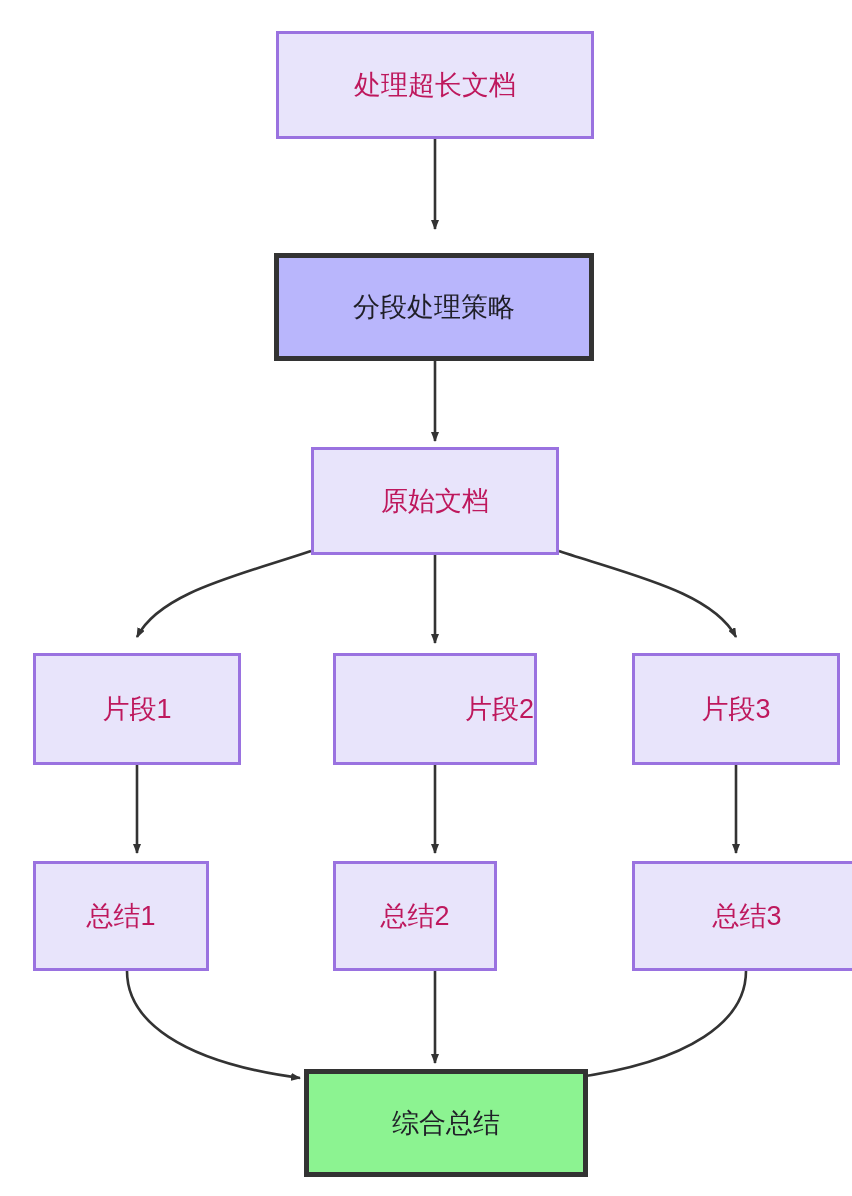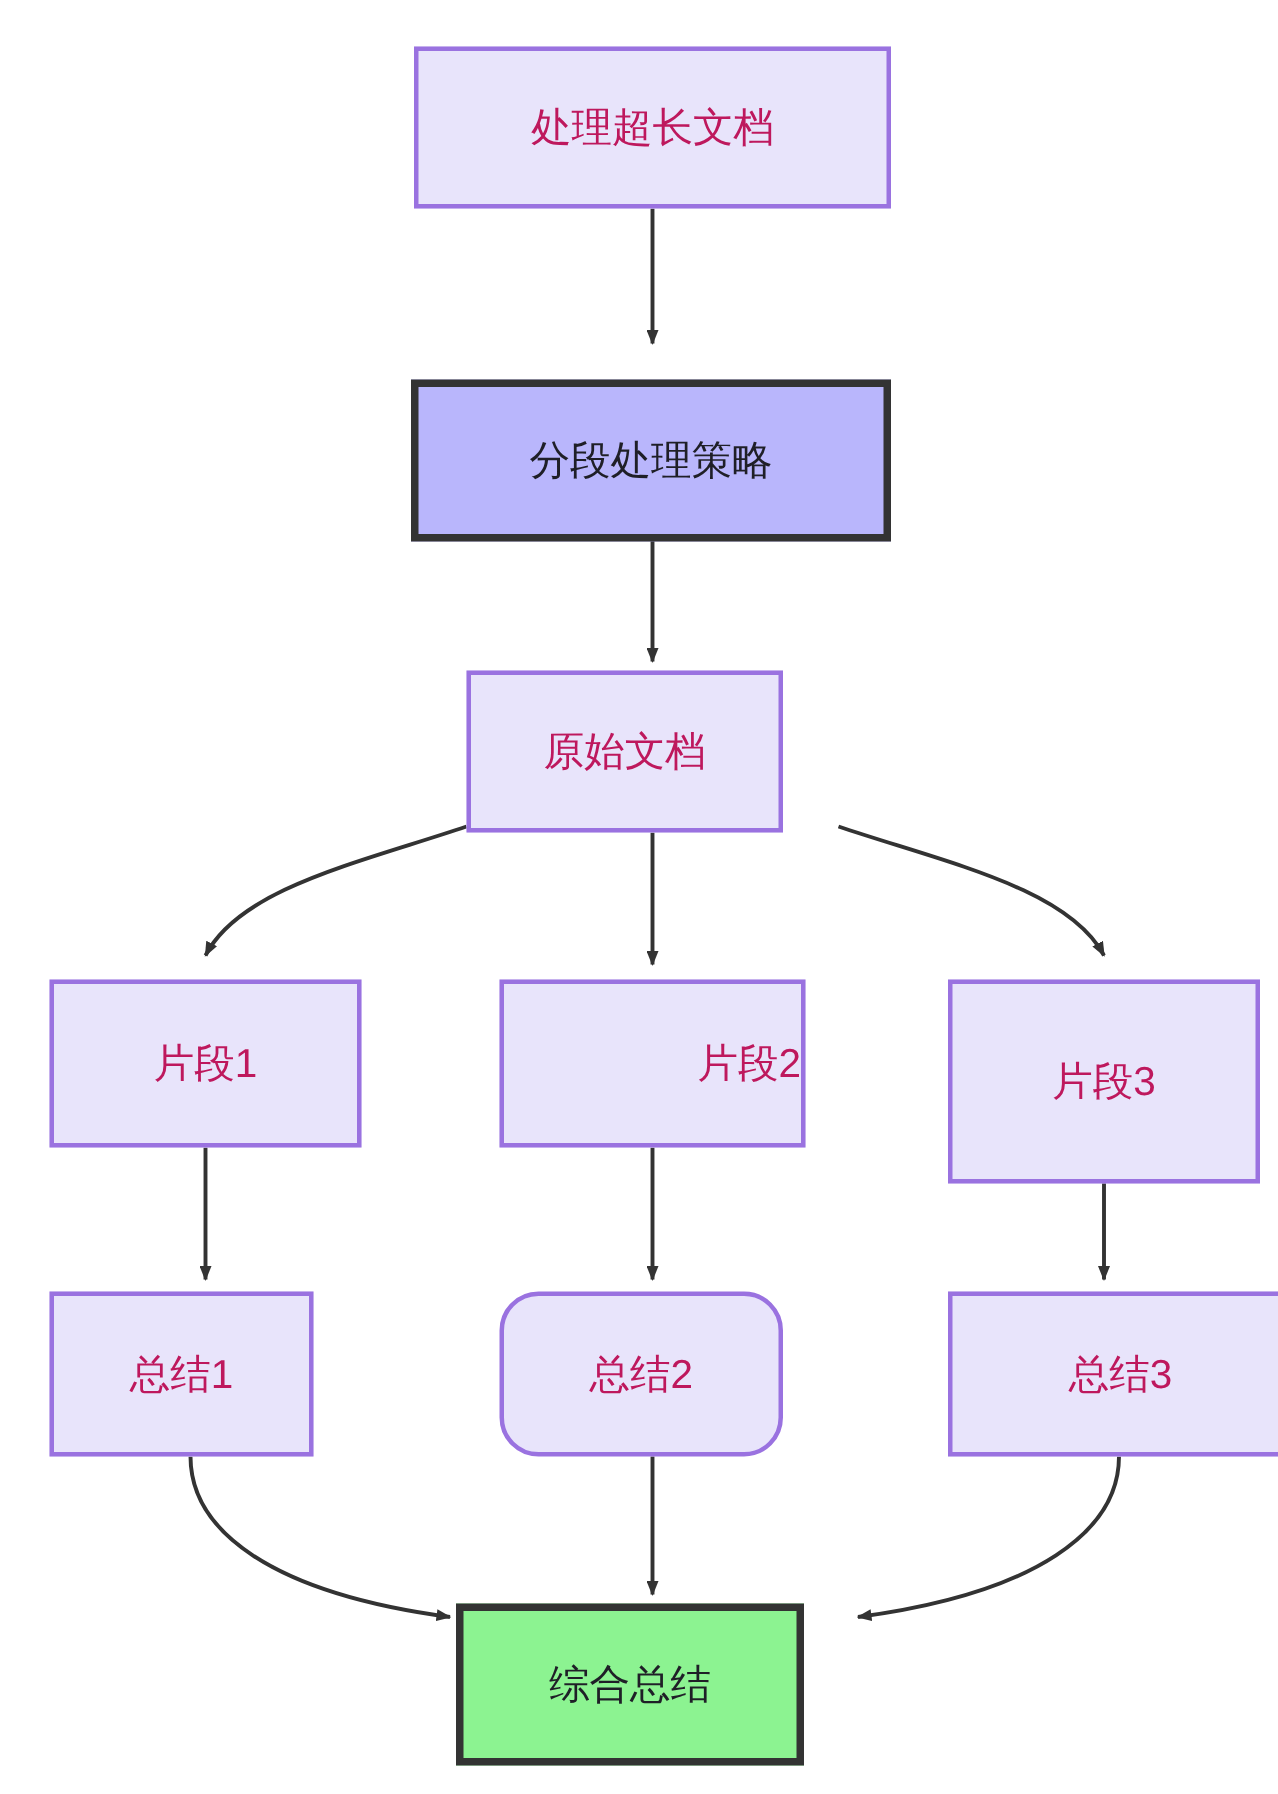--- a/index.html
+++ b/index.html
@@ -98,45 +98,45 @@
   </svg>
 
   <div class="node node-default" style="left:276px; top:31px; width:318px; height:108px;">
     <span class="node-label">处理超长文档</span>
   </div>
 
   <div class="node node-strategy" style="left:274px; top:237px; width:320px; height:108px;margin-top:16px;">
     <span class="node-label">分段处理策略</span>
   </div>
 
-  <div class="node node-default" style="left:311px; top:447px; width:211px; height:108px;">
+  <div class="node node-default" style="left:311px; top:447px; width:248px; height:108px;">
     <span class="node-label">原始文档</span>
   </div>
 
   <div class="node node-default" style="left:33px; top:653px; width:208px; height:112px;">
     <span class="node-label">片段1</span>
   </div>
 
   <div class="node node-default" style="left:333px; top:653px; width:204px; height:112px;justify-content:flex-end;">
     <span class="node-label">片段2</span>
   </div>
 
-  <div class="node node-default" style="left:632px; top:653px; width:208px; height:136px;">
+  <div class="node node-default" style="left:632px; top:653px; width:208px; height:112px;">
     <span class="node-label">片段3</span>
   </div>
 
   <div class="node node-default" style="left:33px; top:861px; width:176px; height:110px;">
     <span class="node-label">总结1</span>
   </div>
 
-  <div class="node node-default" style="left:333px; top:861px; width:189px; height:110px;border-radius:26px;">
+  <div class="node node-default" style="left:333px; top:861px; width:164px; height:110px;">
     <span class="node-label">总结2</span>
   </div>
 
   <div class="node node-default" style="left:632px; top:861px; width:230px; height:110px;">
     <span class="node-label">总结3</span>
   </div>
 
-  <div class="node node-final" style="left:304px; top:1069px; width:232px; height:108px;">
+  <div class="node node-final" style="left:304px; top:1069px; width:284px; height:108px;">
     <span class="node-label">综合总结</span>
   </div>
 
 </div>
 
 </body></html>

